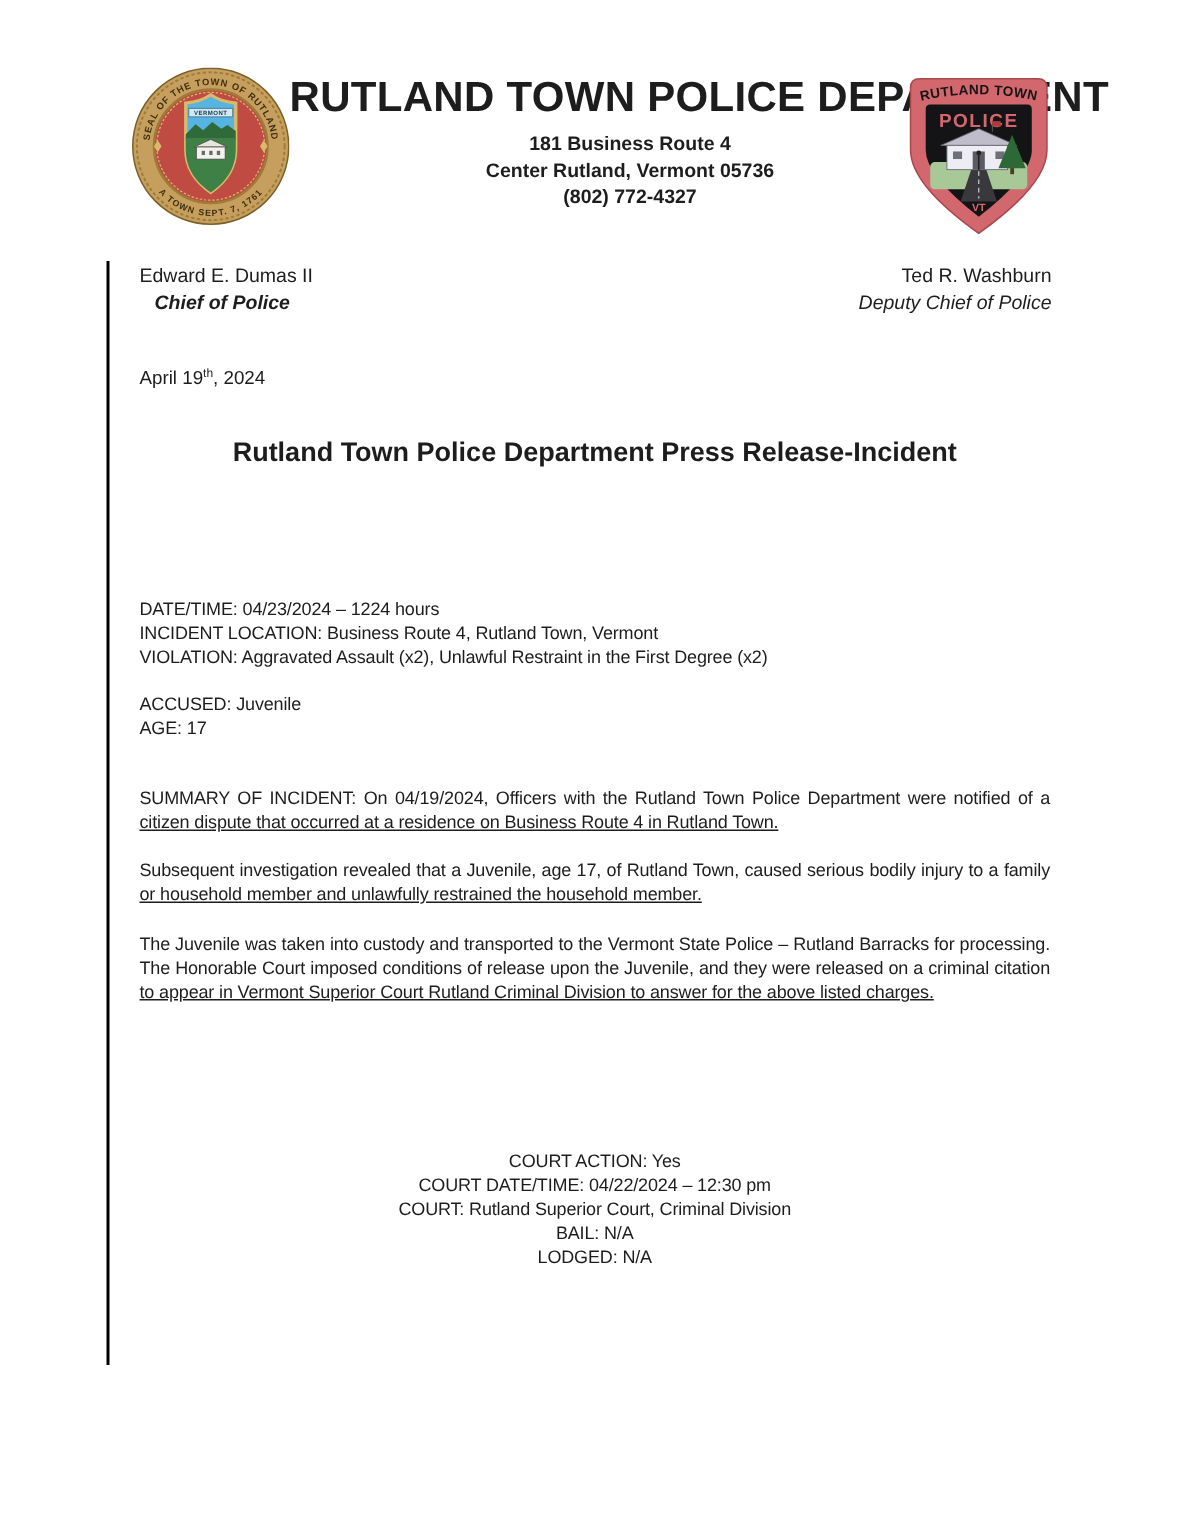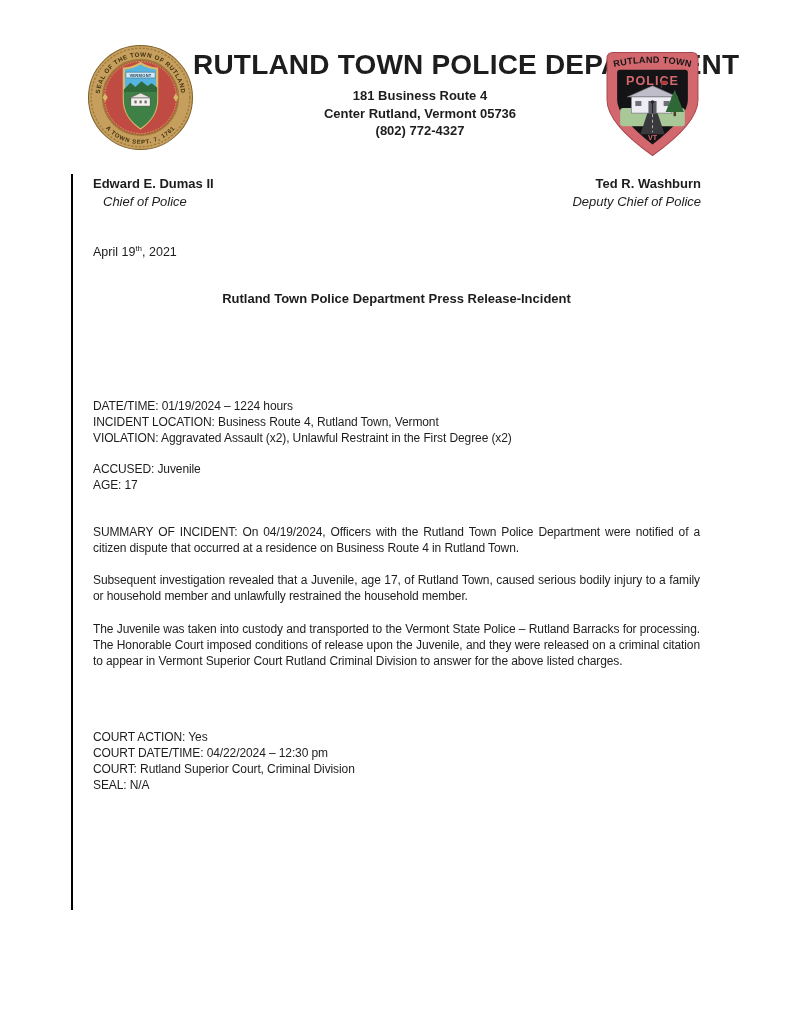--- a/index.html
+++ b/index.html
@@ -12,44 +12,44 @@
   
   .seal-wrap  { left:88px;  top:45px; width:105px; height:105px; }
   .patch-wrap { left:604px; top:49px; width:97px;  height:110px; }
   .head-center{ left:193px; top:49px; width:412px; text-align:center; }
   .dept-name  { font-size:28px; font-weight:700; letter-spacing:0.2px; margin-bottom:6px; white-space:nowrap; }
   .addr-line  { font-size:13px; font-weight:700; line-height:17.5px;padding-left:42px; }
 
   
   .chief  { left:93px;  top:175px; font-size:13px; line-height:17.5px; }
   .deputy { right:90px; top:175px; font-size:13px; line-height:17.5px; text-align:right; }
-  .off-name  { font-weight:700; }
+  .off-name  { font-weight:400; }
   .off-title { font-style:italic; }
-  .chief .off-title { padding-left:10px; }
+  .chief .off-title { padding-left:10px;font-weight:bold; }
 
   .vrule { left:71px; top:174px; width:2px; height:736px; background:#000; }
 
   .date-line { left:93px; top:244px; font-size:12.5px; }
   .date-line sup { font-size:8px; }
 
-  .release-title { left:93px; top:291px; width:607px; text-align:center; font-weight:700; font-size:13px; }
+  .release-title { left:93px; top:291px; width:607px; text-align:center; font-weight:700; font-size:18px; }
 
   
   .bblock { left:93px; width:607px; font-size:12px; line-height:16px; letter-spacing:-0.1px; }
   .case-block     { top:334px; }
   .incident-block { top:398px; }
   .accused-block  { top:461px; }
   .p-summary      { top:524px; }
   .p-invest       { top:572px; }
   .p-custody      { top:621px; }
   .p-assist       { top:684px; }
-  .court-block    { top:729px; }
+  .court-block    { top:766px;text-align:center; }
 
   .jline { text-align:justify; text-align-last:justify; }
-  .lline { text-align:left; }
+  .lline { text-align:left;text-decoration:underline; }
 
   svg text { font-family:"Liberation Sans", sans-serif; }
 </style>
 </head>
 <body>
 
 <div class="page">
 
   <div class="abs seal-wrap">
     <svg viewBox="0 0 104 104" width="105" height="105">
@@ -122,27 +122,27 @@
 
   <div class="abs chief">
     <div class="off-name">Edward E. Dumas II</div>
     <div class="off-title">Chief of Police</div>
   </div>
   <div class="abs deputy">
     <div class="off-name">Ted R. Washburn</div>
     <div class="off-title">Deputy Chief of Police</div>
   </div>
 
-  <div class="abs date-line"><span>April 19</span><sup>th</sup><span>, 2021</span></div>
+  <div class="abs date-line"><span>April 19</span><sup>th</sup><span>, 2024</span></div>
 
   <div class="abs release-title">Rutland Town Police Department Press Release-Incident</div>
 
 
   <div class="abs bblock incident-block">
-    <div>DATE/TIME: 01/19/2024 – 1224 hours</div>
+    <div>DATE/TIME: 04/23/2024 – 1224 hours</div>
     <div>INCIDENT LOCATION: Business Route 4, Rutland Town, Vermont</div>
     <div>VIOLATION: Aggravated Assault (x2), Unlawful Restraint in the First Degree (x2)</div>
   </div>
 
   <div class="abs bblock accused-block">
     <div>ACCUSED: Juvenile</div>
     <div>AGE: 17</div>
   </div>
 
   <div class="abs bblock p-summary">
@@ -159,16 +159,17 @@
     <div class="jline">The Juvenile was taken into custody and transported to the Vermont State Police – Rutland Barracks for processing.</div>
     <div class="jline">The Honorable Court imposed conditions of release upon the Juvenile, and they were released on a criminal citation</div>
     <div class="lline">to appear in Vermont Superior Court Rutland Criminal Division to answer for the above listed charges.</div>
   </div>
 
 
   <div class="abs bblock court-block">
     <div>COURT ACTION: Yes</div>
     <div>COURT DATE/TIME: 04/22/2024 – 12:30 pm</div>
     <div>COURT: Rutland Superior Court, Criminal Division</div>
-    <div>SEAL: N/A</div>
+    <div>BAIL: N/A</div>
+    <div>LODGED: N/A</div>
   </div>
 
 </div>
 
 </body></html>

